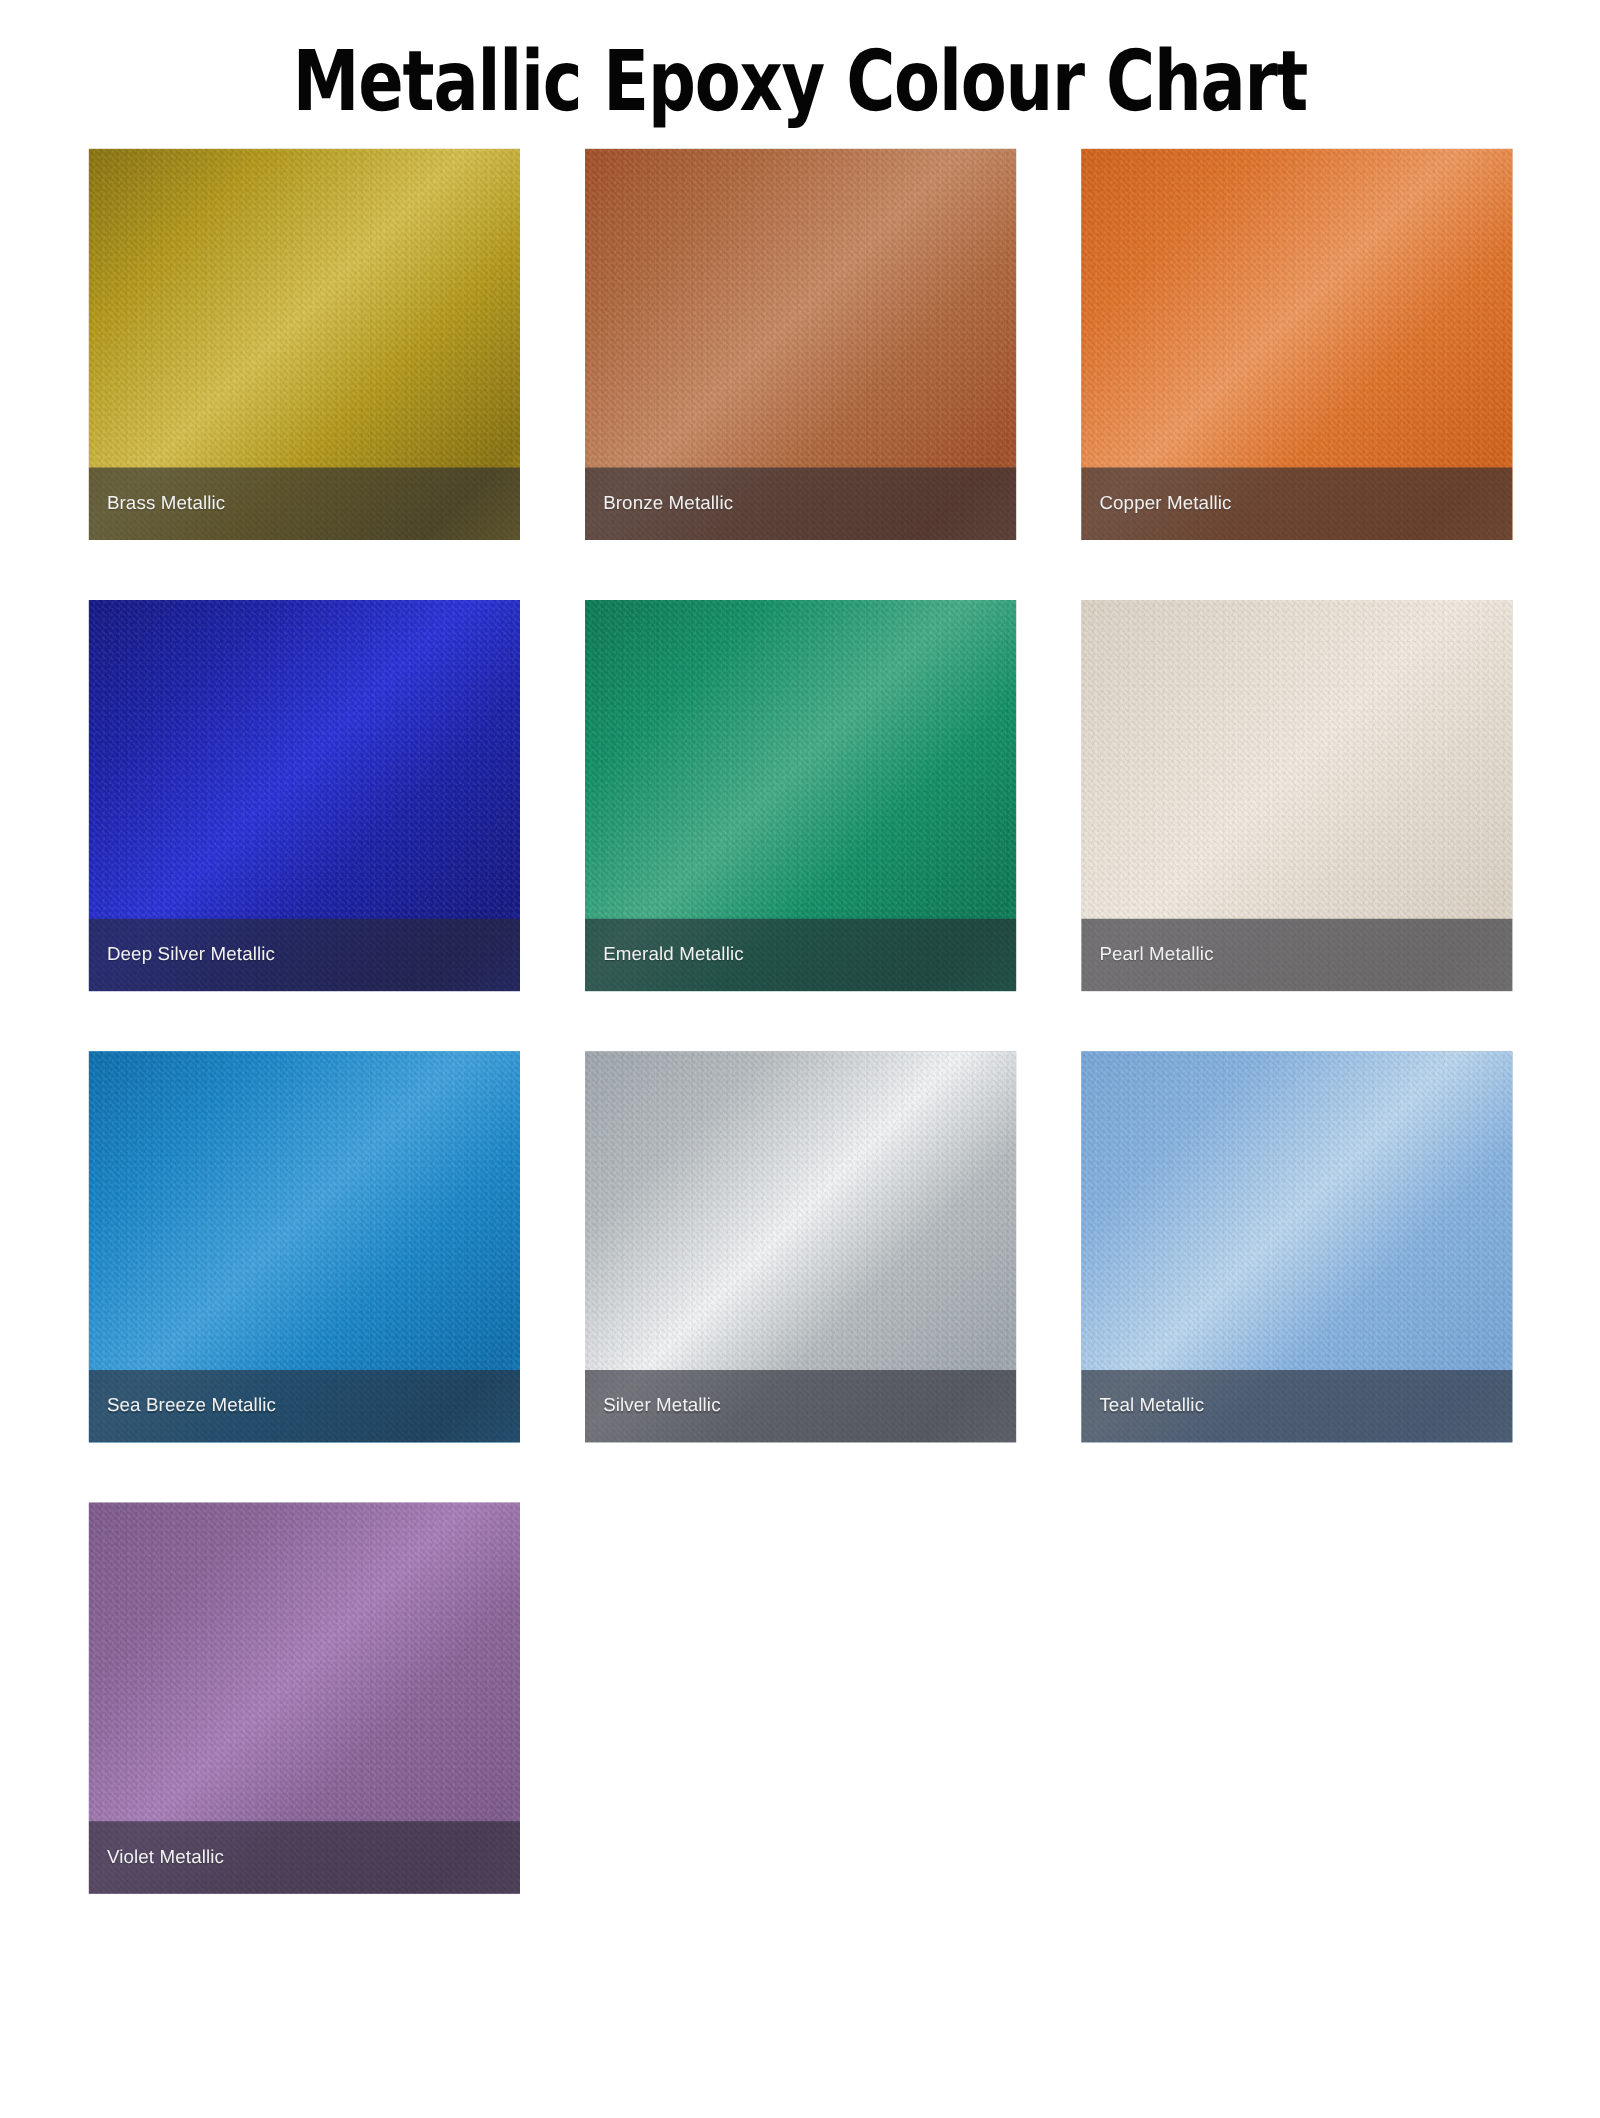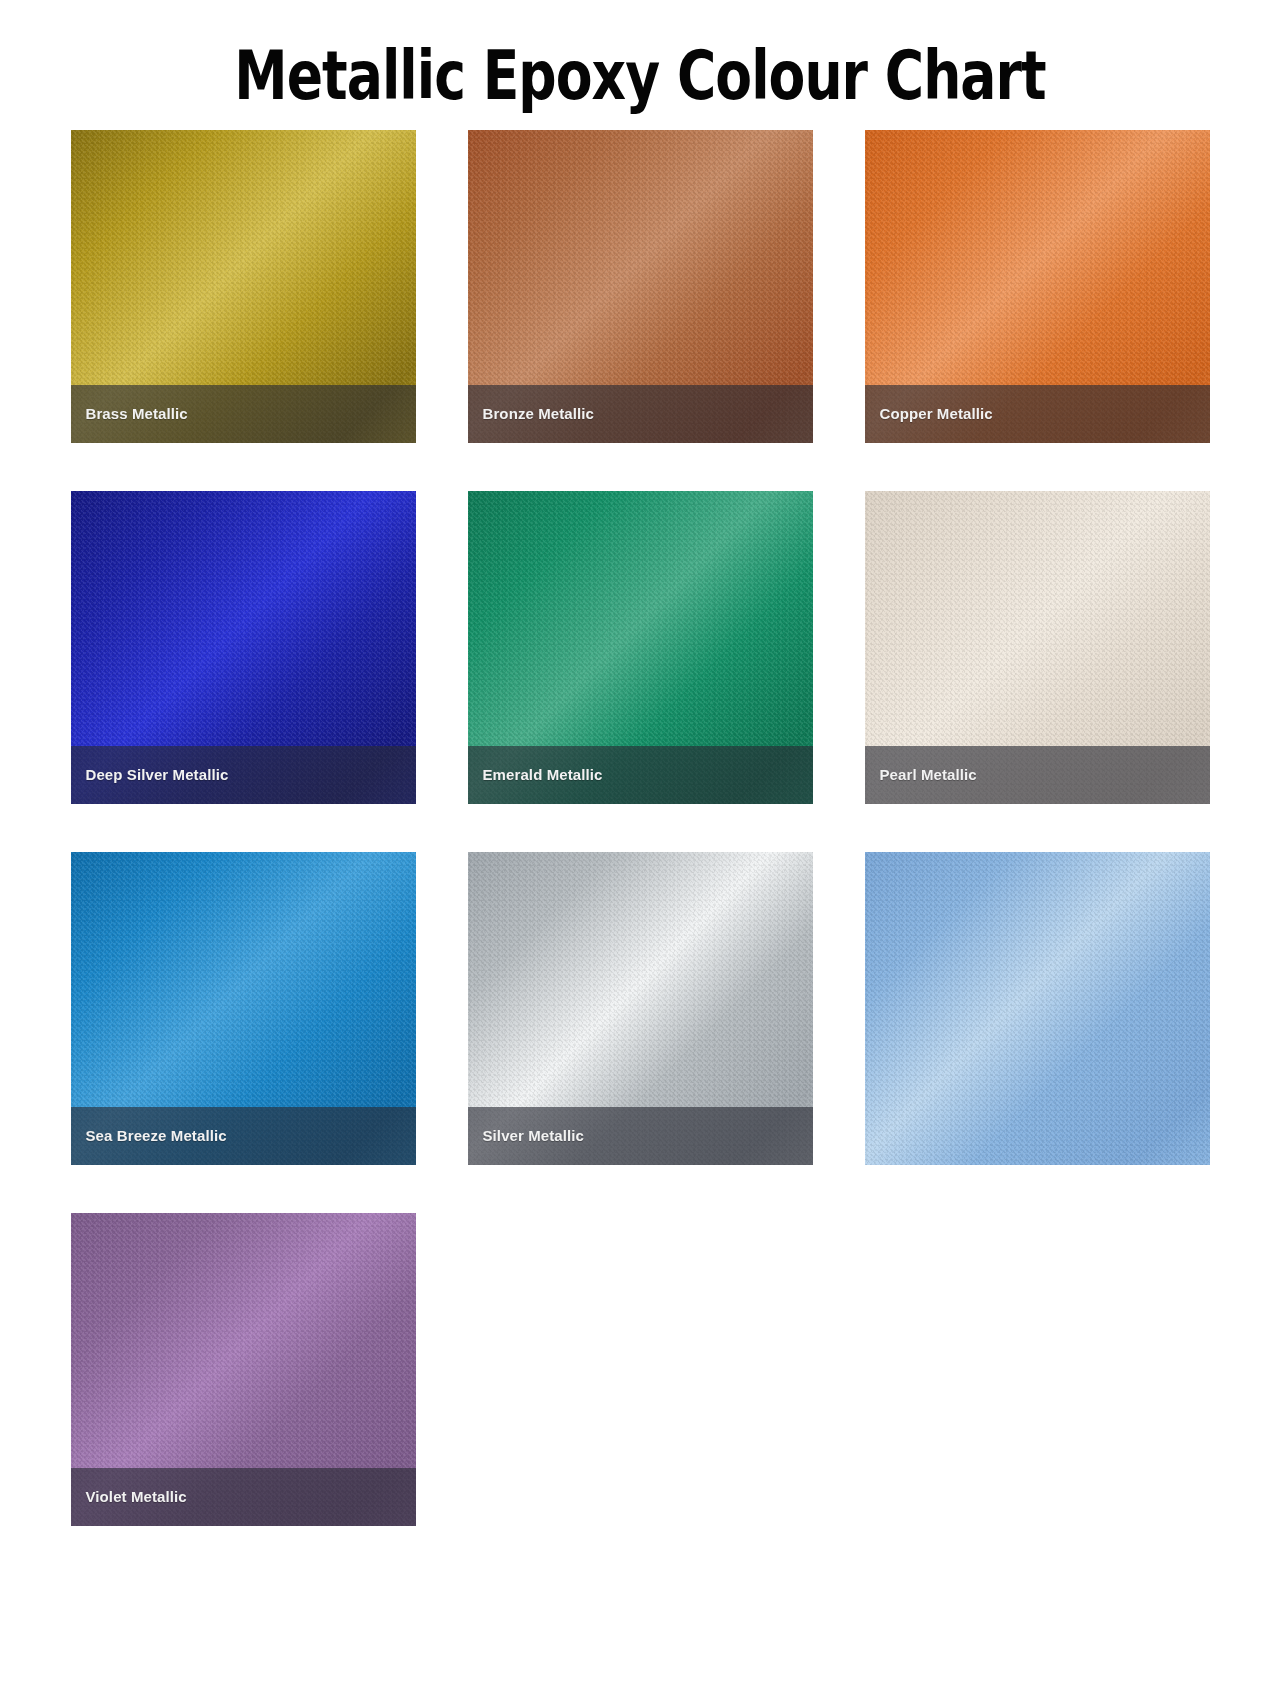--- a/index.html
+++ b/index.html
@@ -12,21 +12,21 @@
     background: #ffffff;
     font-family: "Liberation Sans", sans-serif;
     overflow: hidden;
   }
 
   .page {
     position: relative;
     width: 1280px;
     height: 1644px;
     box-sizing: border-box;
-    padding: 16px;
+    padding: 5px;
   }
 
   .chart-title {
     margin: 0;
     padding: 22px 0 0 0;
     text-align: center;
     font-family: "DejaVu Sans", sans-serif;
     font-weight: 700;
     font-size: 67px;
     line-height: 76px;
@@ -103,21 +103,21 @@
     align-items: center;
     padding-left: 15px;
     box-sizing: border-box;
   }
 
   .swatch-label {
     color: #f2f2f2;
     font-family: "Liberation Sans", sans-serif;
     font-size: 15px;
     line-height: 18px;
-    font-weight: 700;
+    font-weight: 400;
     letter-spacing: 0.1px;
     text-shadow: 0 1px 1px rgba(0,0,0,0.30);
   }
 </style>
 </head>
 <body>
 
 <div class="page">
 
   <h1 class="chart-title">Metallic Epoxy Colour Chart</h1>
@@ -184,20 +184,23 @@
         <div class="swatch-sheen" style="background: linear-gradient(135deg, rgb(160, 167, 173) 0%, rgb(182, 188, 192) 22%, rgb(242, 244, 245) 46%, rgb(182, 188, 192) 64%, rgb(160, 167, 173) 88%, rgb(182, 188, 192) 100%);"></div>
         <div class="swatch-noise"></div>
         <div class="swatch-label-band">
           <span class="swatch-label">Silver Metallic</span>
         </div>
       </div>
       <div class="swatch-card">
         <div class="swatch-base" style="background: rgb(135, 179, 224);"></div>
         <div class="swatch-sheen" style="background: linear-gradient(135deg, rgb(122, 167, 216) 0%, rgb(135, 179, 224) 22%, rgb(188, 215, 239) 46%, rgb(135, 179, 224) 64%, rgb(122, 167, 216) 88%, rgb(135, 179, 224) 100%);"></div>
         <div class="swatch-noise"></div>
+        <div class="swatch-label-band">
+          <span class="swatch-label">Teal Metallic</span>
+        </div>
       </div>
       <div class="swatch-card">
         <div class="swatch-base" style="background: rgb(138, 102, 153);"></div>
         <div class="swatch-sheen" style="background: linear-gradient(135deg, rgb(126, 92, 141) 0%, rgb(138, 102, 153) 22%, rgb(169, 127, 186) 46%, rgb(138, 102, 153) 64%, rgb(126, 92, 141) 88%, rgb(138, 102, 153) 100%);"></div>
         <div class="swatch-noise"></div>
         <div class="swatch-label-band">
           <span class="swatch-label">Violet Metallic</span>
         </div>
       </div>
     </div>

